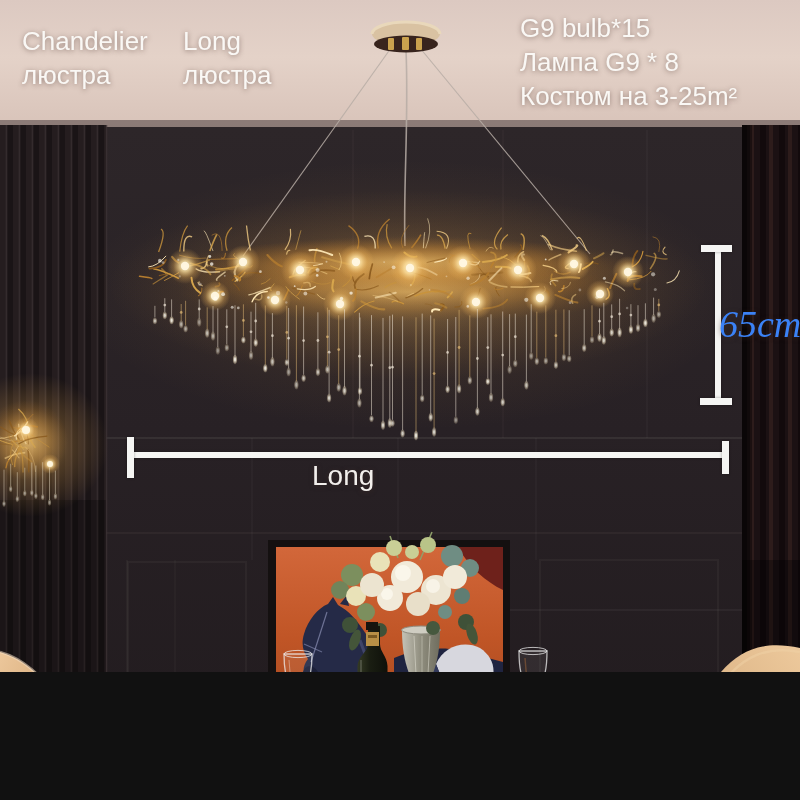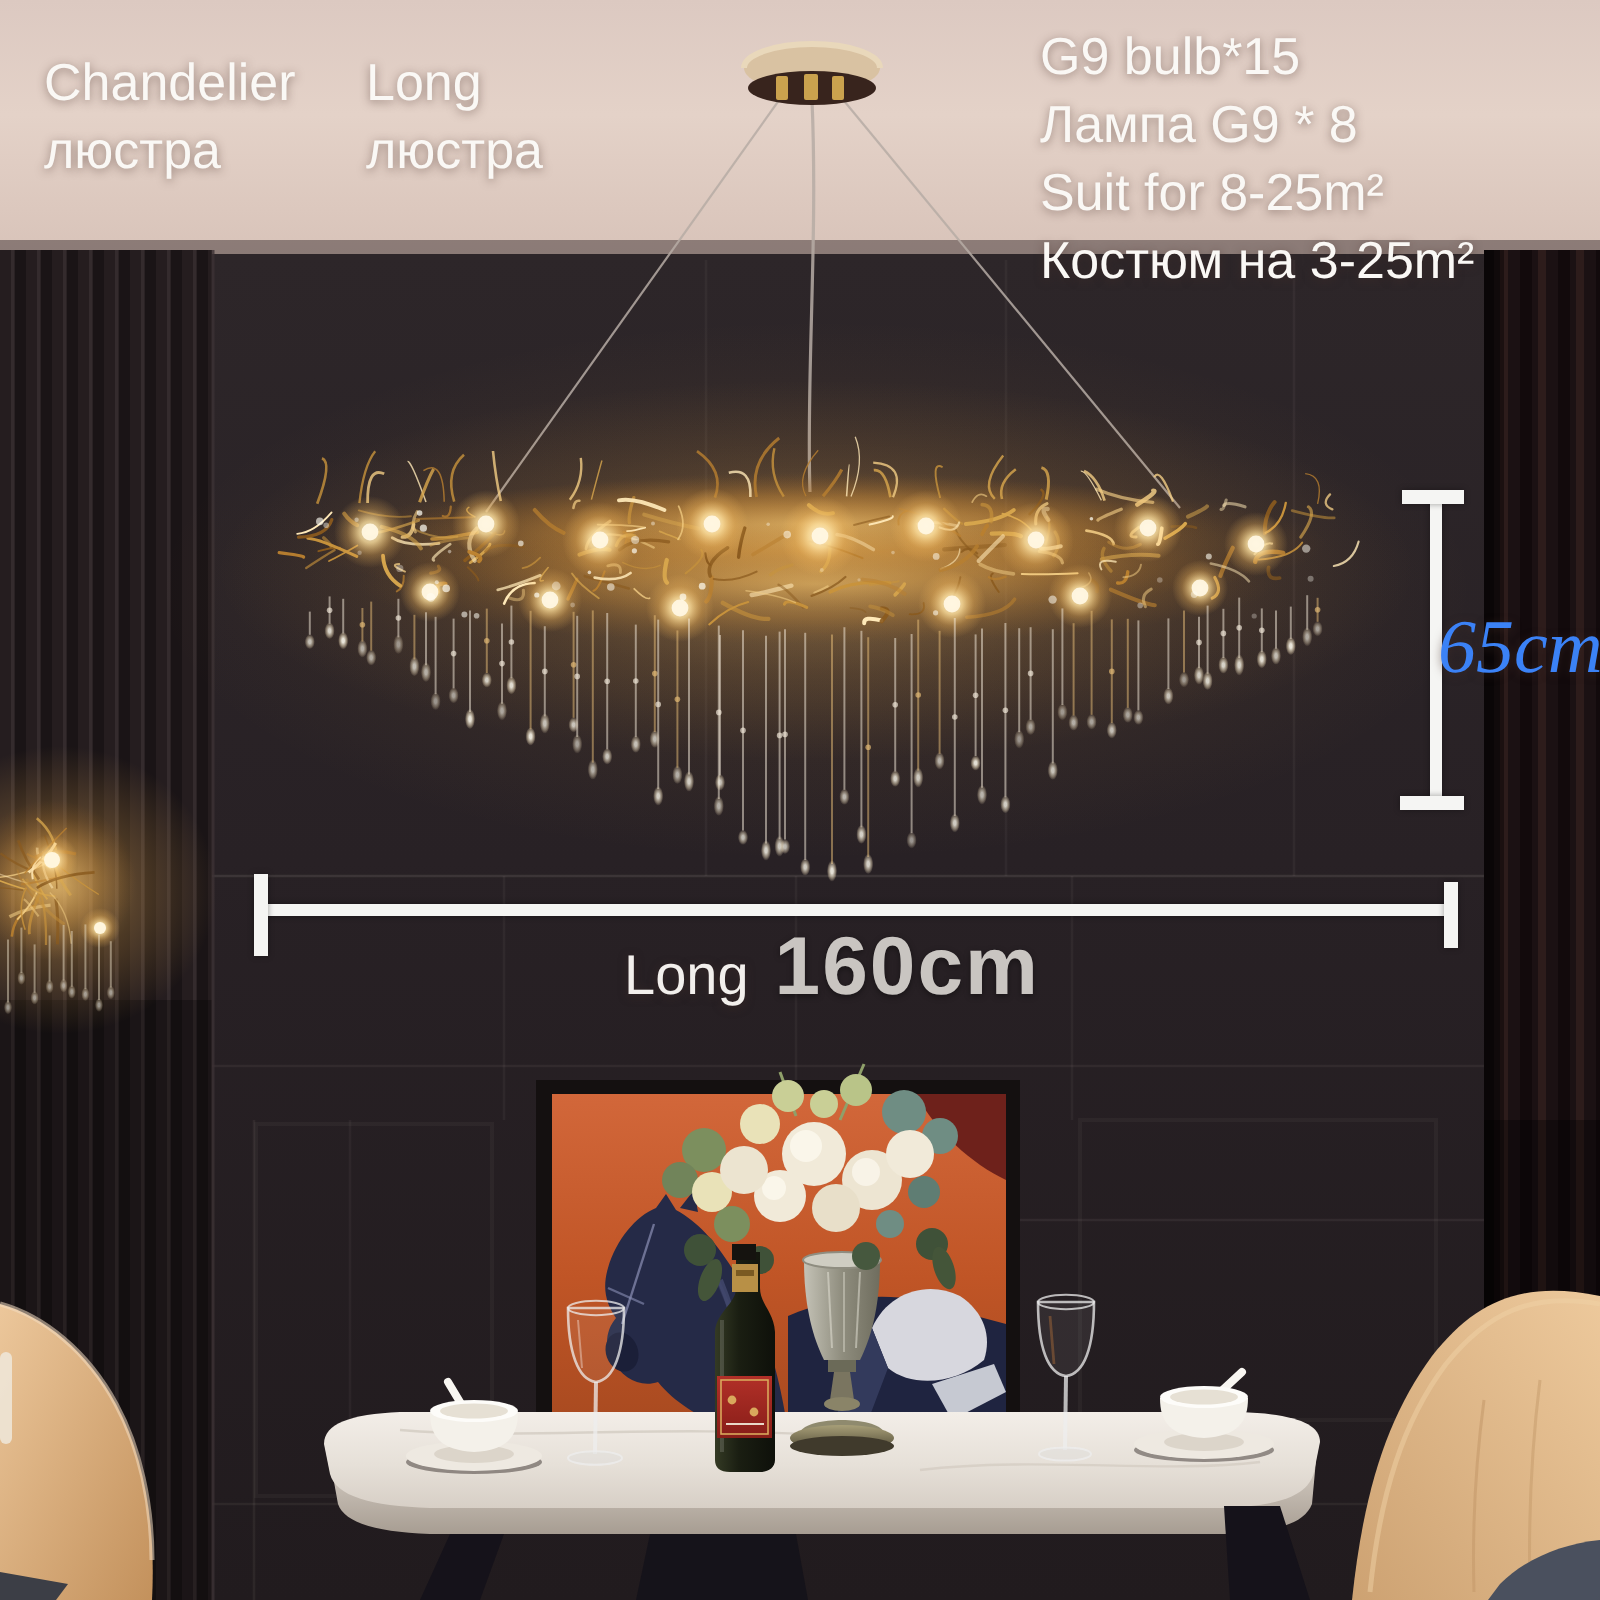--- a/index.html
+++ b/index.html
@@ -1,16 +1,16 @@
 <!DOCTYPE html>
 <html><head>
 <meta charset="utf-8">
 <style>
   html,body{margin:0;padding:0;background:#111;}
-  .stage{position:relative;width:800px;height:800px;overflow:hidden;background:#241d1f;font-family:"Liberation Sans",sans-serif;}
+  .stage{position:relative;width:800px;height:672px;overflow:hidden;background:#241d1f;font-family:"Liberation Sans",sans-serif;}
   .stage svg{position:absolute;left:0;top:0;}
   .vignette{position:absolute;left:0;top:0;width:800px;height:800px;pointer-events:none;
     background:radial-gradient(130% 125% at 50% 44%, rgba(0,0,0,0) 58%, rgba(8,5,7,.28) 100%);}
   .lbl{position:absolute;color:#faf8f5;text-shadow:0 1px 5px rgba(70,45,40,.5);}
   .two-line{font-size:26px;line-height:34px;font-weight:400;}
   .specs{font-size:26px;line-height:34px;font-weight:400;}
   .d65{font-family:"Liberation Serif",serif;font-style:italic;font-size:38px;color:#3b82f6;}
   .d160{display:flex;align-items:baseline;gap:13px;}
   .d160 .sm{font-size:28px;color:#f2efec;}
   .d160 .bg{font-size:41px;font-weight:bold;color:#c9c5c1;letter-spacing:1px;text-shadow:0 1px 3px rgba(0,0,0,.4);}
@@ -822,22 +822,20 @@
   <div>Chandelier</div>
   <div>люстра</div>
 </div>
 <div class="lbl two-line" style="left:183px;top:24px;">
   <div>Long</div>
   <div>люстра</div>
 </div>
 <div class="lbl specs" style="left:520px;top:11px;">
   <div>G9 bulb*15</div>
   <div>Лампа G9 * 8</div>
-  <div>Suit for 8-25m²</div>
   <div>Костюм на 3-25m²</div>
 </div>
 <div class="lbl d65" style="left:719px;top:302px;">65cm</div>
 <div class="lbl d160" style="left:312px;top:460px;">
   <span class="sm">Long</span>
-  <span class="bg">160cm</span>
 </div>
 
 </div>
 
 </body></html>

